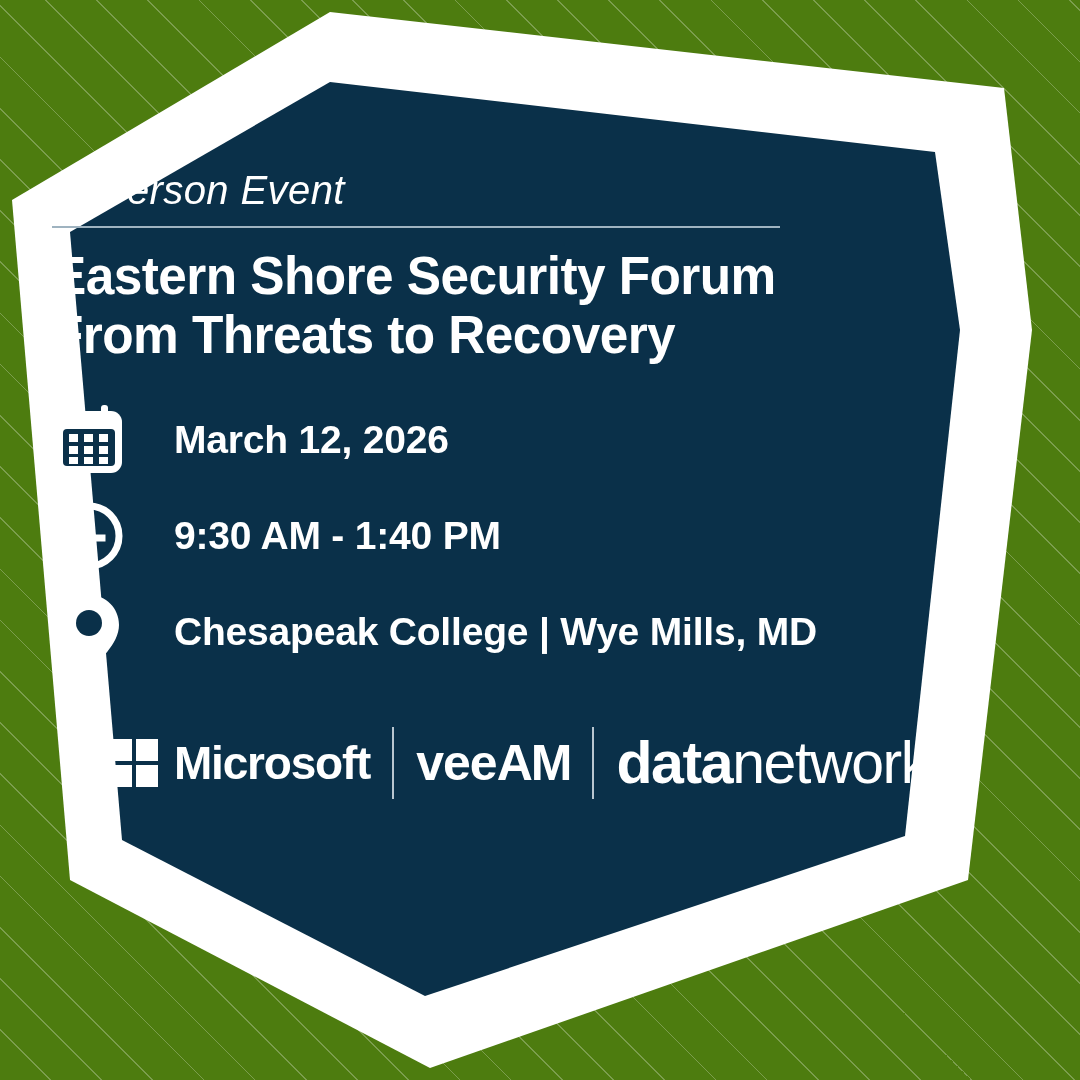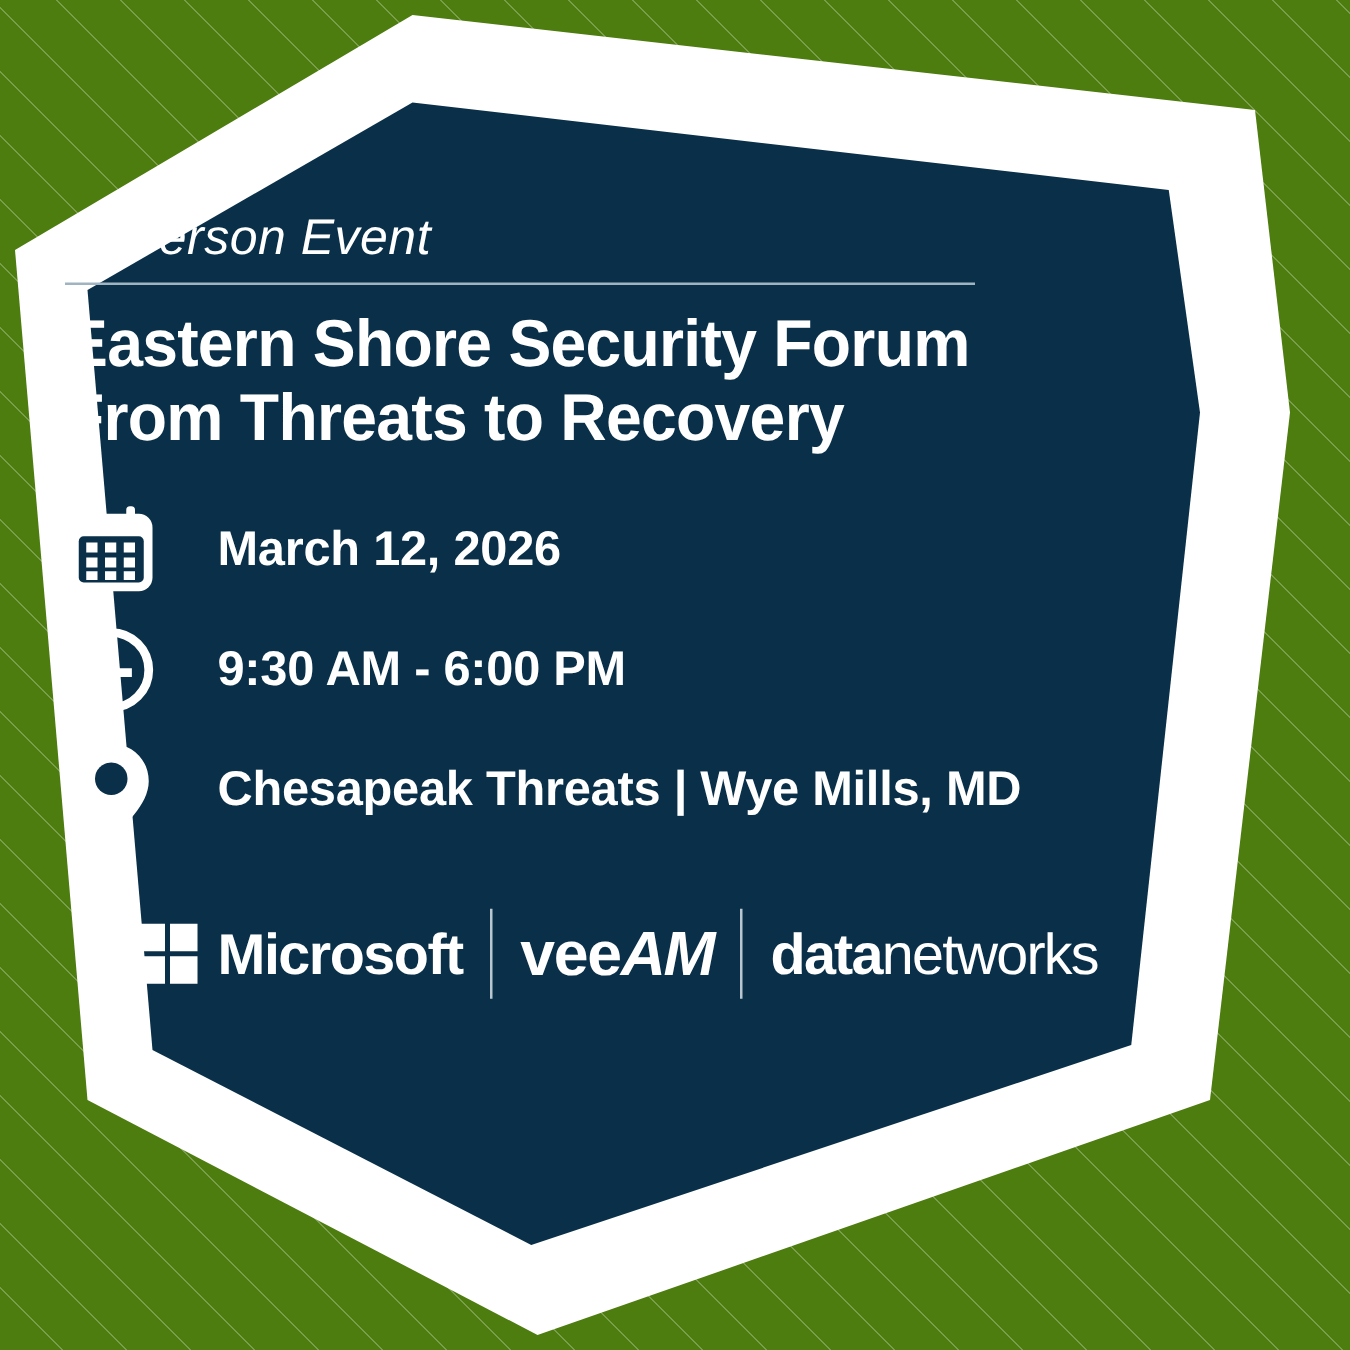--- a/index.html
+++ b/index.html
@@ -109,23 +109,23 @@
   .ms-word{
     color:#fff;font-size:46px;font-weight:600;letter-spacing:-1.2px;
     line-height:1;
   }
   
   .veeam{
     color:#fff;font-size:50px;line-height:1;letter-spacing:-1px;
     font-weight:700;
   }
   .veeam .lc{text-transform:lowercase;}
-  .veeam .uc{text-transform:uppercase;letter-spacing:-2px;font-style:italic;}
-  
-  .dn{color:#fff;font-size:46px;line-height:1;letter-spacing:-1.4px;}
+  .veeam .uc{text-transform:uppercase;letter-spacing:-2px;}
+  
+  .dn{color:#fff;font-size:59px;line-height:1;letter-spacing:-1.4px;}
   .dn .b{font-weight:700;}
   .dn .t{font-weight:300;text-align:right;}
 </style>
 </head>
 <body>
 
 <div id="poster">
 
   <div id="stripes"></div>
 
@@ -172,31 +172,31 @@
         <span class="txt">March 12, 2026</span>
       </div>
 
       <div class="row">
         <span class="ico">
           <svg width="74" height="74" viewBox="0 0 74 74">
             <circle cx="37" cy="37" r="30" fill="none" stroke="#fff" stroke-width="7"></circle>
             <path d="M37 18 L37 39 L50 39" fill="none" stroke="#fff" stroke-width="7" stroke-linecap="square" stroke-linejoin="miter"></path>
           </svg>
         </span>
-        <span class="txt">9:30 AM - 6:00 PM</span>
+        <span class="txt">9:30 AM - 1:40 PM</span>
       </div>
 
       <div class="row">
         <span class="ico">
           <svg width="74" height="80" viewBox="0 0 74 80">
             <path d="M37 3 C20 3 7 16 7 33 C7 52 28 70 37 78 C46 70 67 52 67 33 C67 16 54 3 37 3 Z" fill="#fff"></path>
             <circle cx="37" cy="31" r="13" fill="#0a3049"></circle>
           </svg>
         </span>
-        <span class="txt">Chesapeak Threats | Wye Mills, MD</span>
+        <span class="txt">Chesapeak College | Wye Mills, MD</span>
       </div>
 
     </div>
 
     <div class="logos">
 
       <div class="logo-slot">
         <span class="ms-grid">
           <i></i>
             <i></i>

